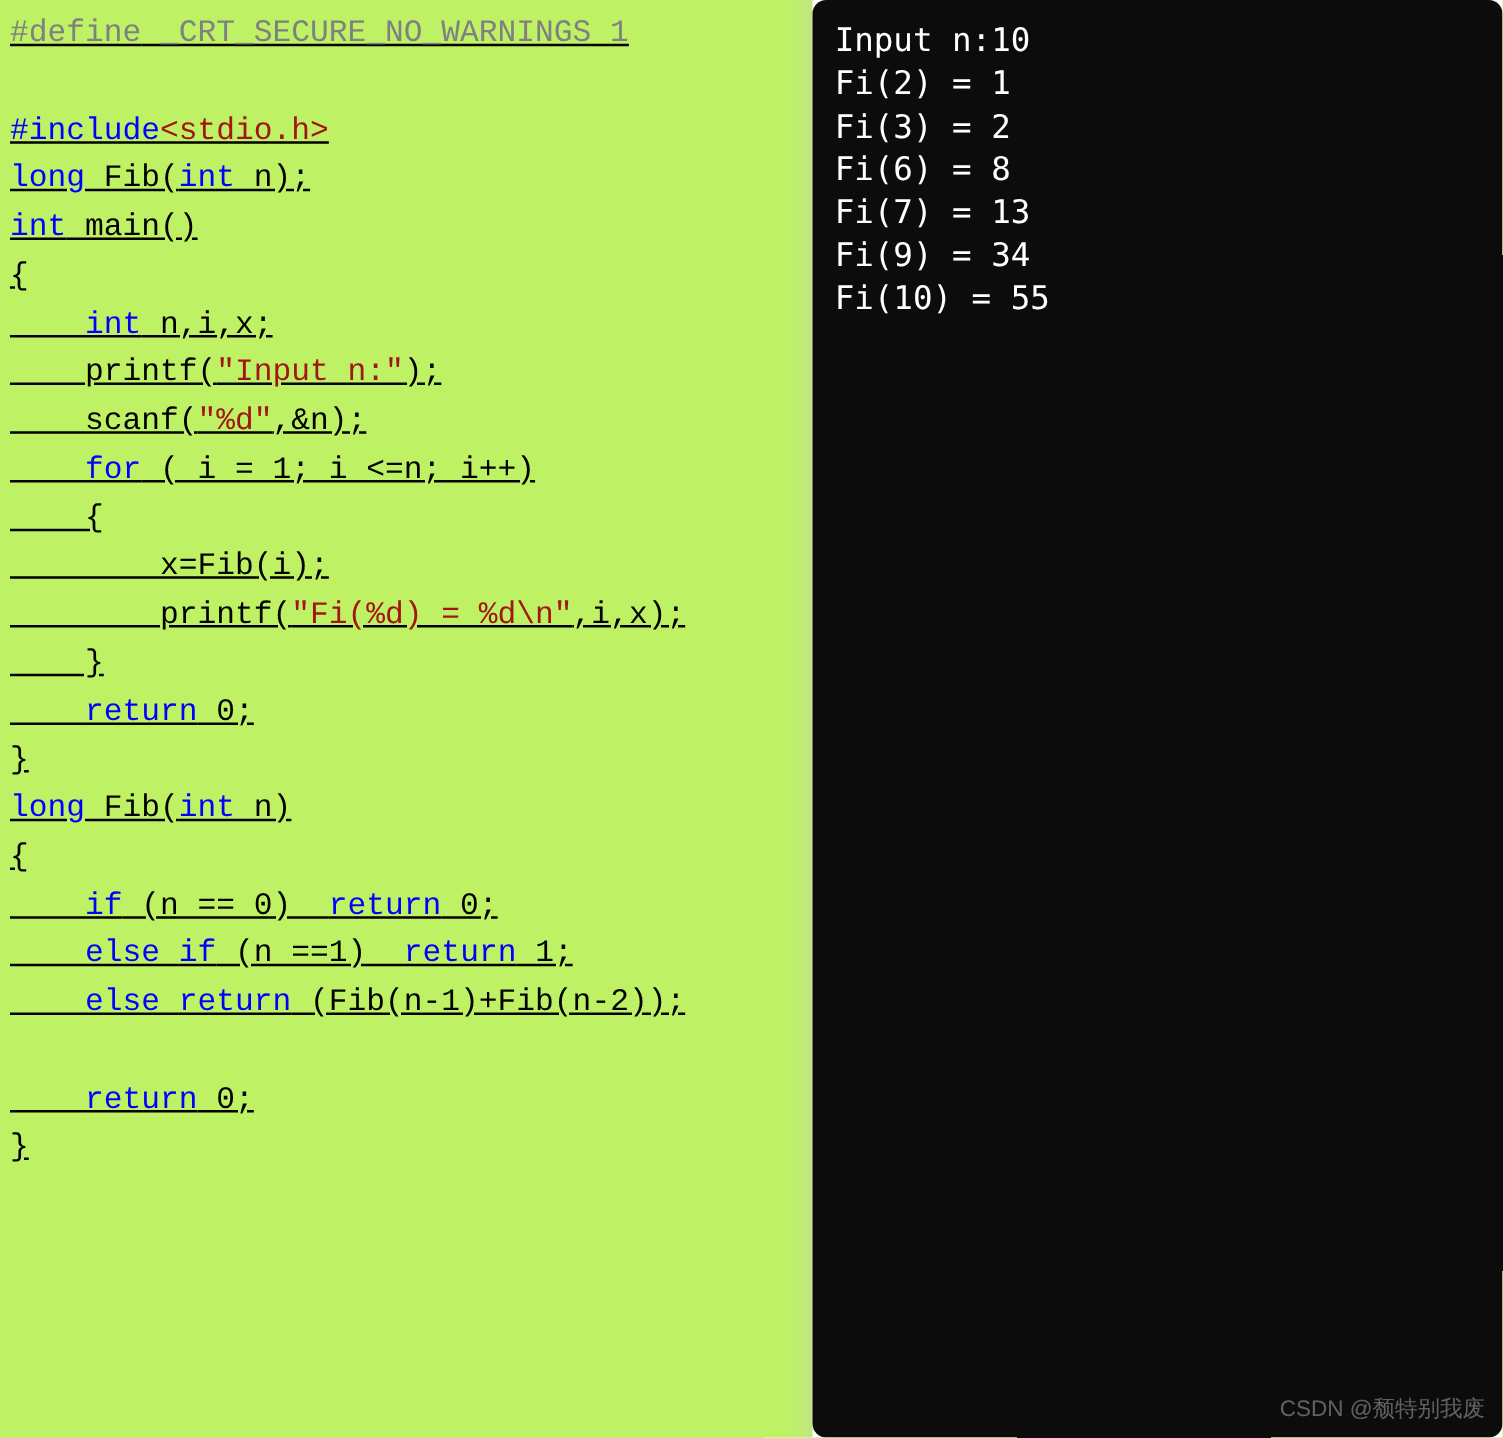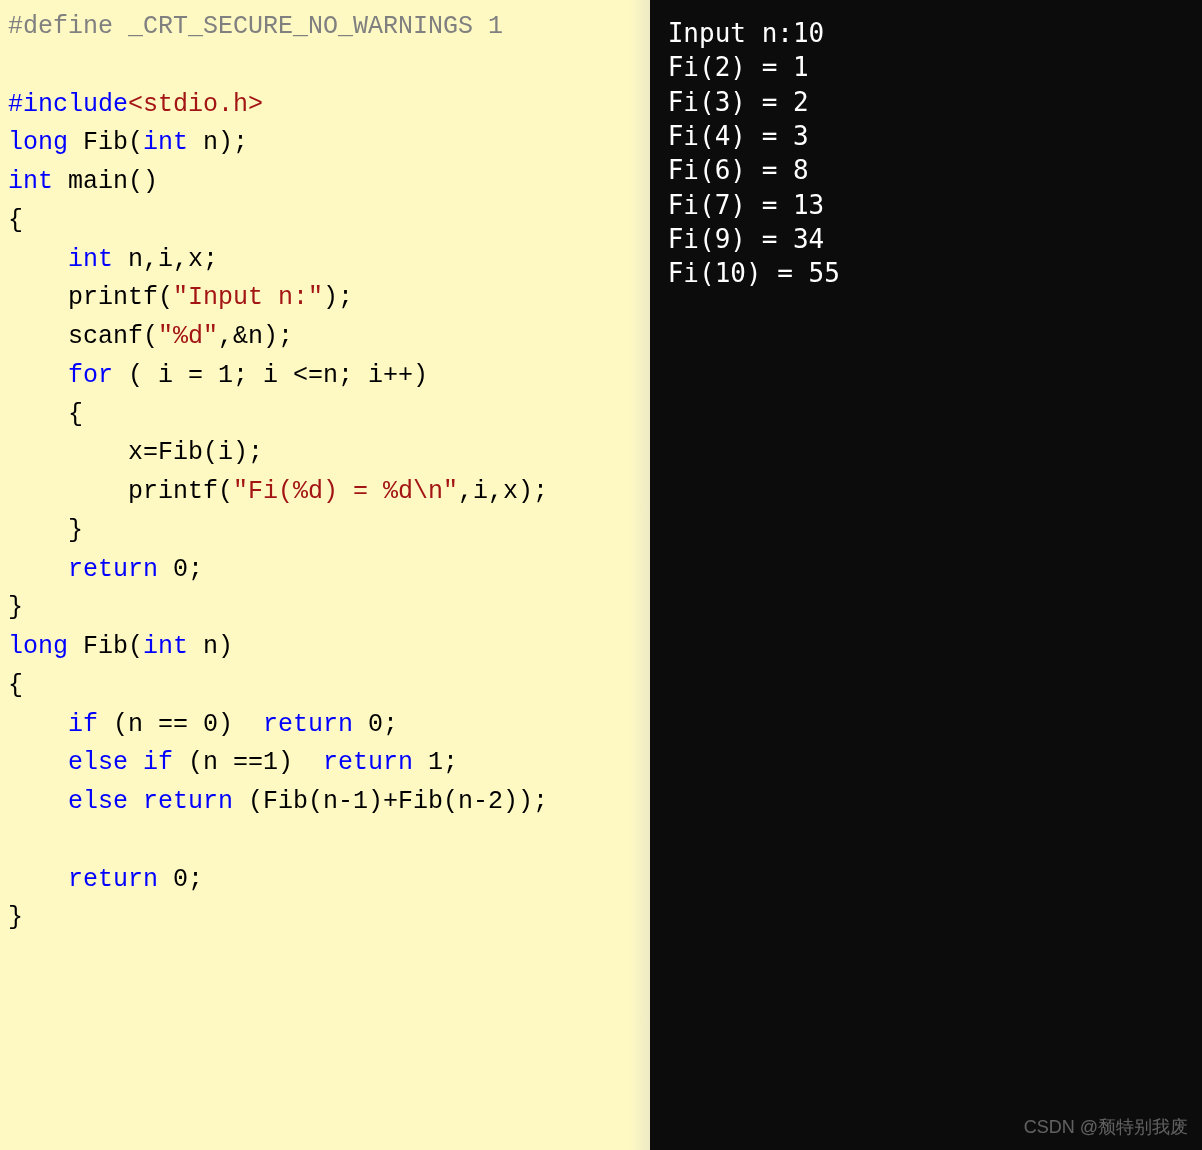--- a/index.html
+++ b/index.html
@@ -6,27 +6,28 @@
     body {
       width: 1202px;
       height: 1150px;
       display: flex;
       font-family: 'Consolas', 'Courier New', monospace;
       overflow: hidden;
     }
     .code-panel {
       width: 673px;
       height: 100%;
-      background: #fef9c3;
+      background: #bef264;
       padding: 8px 0 8px 8px;
       font-size: 25px;
       line-height: 1.55;
       white-space: pre;
       overflow: hidden;
       position: relative;
+      text-decoration: underline;
     }
     .code-panel::after {
       content: '';
       position: absolute;
       right: 0;
       top: 0;
       width: 20px;
       height: 100%;
       background: linear-gradient(to right, rgba(255,255,255,0), rgba(200,200,200,0.3));
     }
@@ -34,20 +35,21 @@
       width: 571px;
       height: 100%;
       background: #0c0c0c;
       color: #ffffff;
       padding: 16px 18px;
       font-size: 26px;
       line-height: 1.32;
       font-family: 'Consolas', 'SimHei', monospace;
       white-space: pre;
       position: relative;
+      border-radius: 11px;
     }
     .preproc { color: #808080; }
     .include-kw { color: #0000ff; }
     .include-path { color: #a31515; }
     .keyword { color: #0000ff; }
     .string { color: #a31515; }
     .punct { color: #000000; }
     .ident { color: #000000; }
     .cursor {
       display: inline-block;
@@ -86,13 +88,13 @@
 <span class="ident">    </span><span class="keyword">return</span><span class="ident"> 0;</span>
 <span class="punct">}</span>
 <span class="keyword">long</span><span class="ident"> Fib(</span><span class="keyword">int</span><span class="ident"> n)</span>
 <span class="punct">{</span>
 <span class="ident">    </span><span class="keyword">if</span><span class="ident"> (n == 0)  </span><span class="keyword">return</span><span class="ident"> 0;</span>
 <span class="ident">    </span><span class="keyword">else</span><span class="ident"> </span><span class="keyword">if</span><span class="ident"> (n ==1)  </span><span class="keyword">return</span><span class="ident"> 1;</span>
 <span class="ident">    </span><span class="keyword">else</span><span class="ident"> </span><span class="keyword">return</span><span class="ident"> (Fib(n-1)+Fib(n-2));</span>
 
 <span class="ident">    </span><span class="keyword">return</span><span class="ident"> 0;</span>
 <span class="punct">}</span></div>
-<div class="terminal-panel"><div>Input n:10</div><div>Fi(2) = 1</div><div>Fi(3) = 2</div><div>Fi(4) = 3</div><div>Fi(6) = 8</div><div>Fi(7) = 13</div><div>Fi(9) = 34</div><div>Fi(10) = 55</div><div class="watermark">CSDN @颓特别我废</div></div>
+<div class="terminal-panel"><div>Input n:10</div><div>Fi(2) = 1</div><div>Fi(3) = 2</div><div>Fi(6) = 8</div><div>Fi(7) = 13</div><div>Fi(9) = 34</div><div>Fi(10) = 55</div><div class="watermark">CSDN @颓特别我废</div></div>
 
 </body></html>

